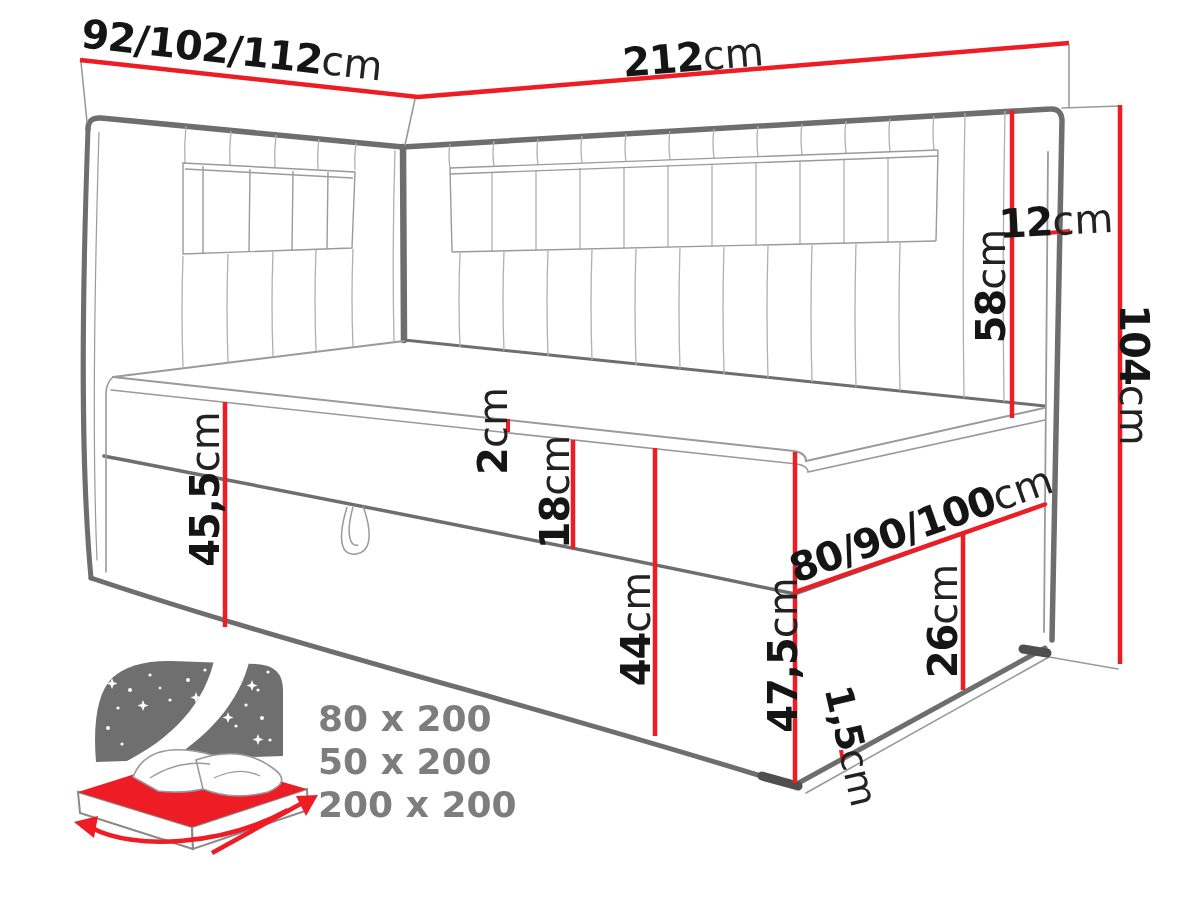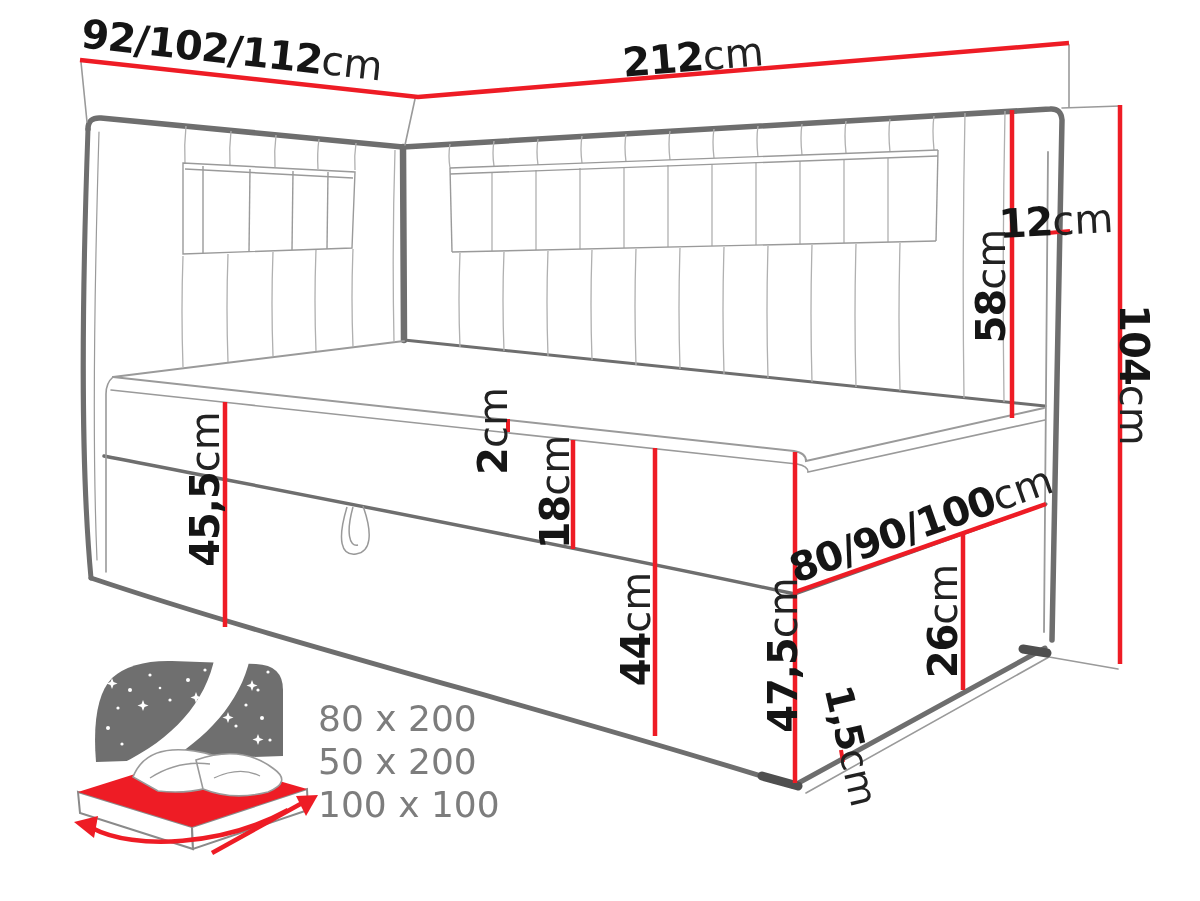--- a/index.html
+++ b/index.html
@@ -9,21 +9,21 @@
   }
   .stage svg{position:absolute;left:0;top:0;}
   .dim{
     position:absolute;white-space:nowrap;color:#151515;
     font-weight:700;font-size:40px;letter-spacing:-1px;line-height:1;
     transform-origin:center center;
   }
   .dim .unit{font-weight:400;color:#222;letter-spacing:0;}
   .size-label{
     position:absolute;white-space:nowrap;color:#7d7d7d;
-    font-weight:400;font-size:36px;line-height:1;text-align:center;
+    font-weight:700;font-size:36px;line-height:1;text-align:center;
   }
 </style>
 </head>
 <body>
 
 <div class="stage">
 
   <svg width="1200" height="901" viewBox="0 0 1200 901">
 
     <g fill="none" stroke="#6e6e6e" stroke-linecap="round" stroke-linejoin="round">
@@ -271,15 +271,15 @@
   <div class="dim" style="left:943px;top:621px;transform:translate(-50%,-50%) rotate(-90deg);">
     <span>26</span><span class="unit">cm</span>
   </div>
 
   <div class="dim" style="left:851px;top:746px;font-size:38px;transform:translate(-50%,-50%) rotate(77deg);">
     <span>1,5</span><span class="unit">cm</span>
   </div>
 
   <div class="size-label" style="left:318px;top:701px;">80 x 200</div>
   <div class="size-label" style="left:318px;top:744px;">50 x 200</div>
-  <div class="size-label" style="left:318px;top:787px;">100 x 100</div>
+  <div class="size-label" style="left:318px;top:787px;">200 x 200</div>
 
 </div>
 
 </body></html>

